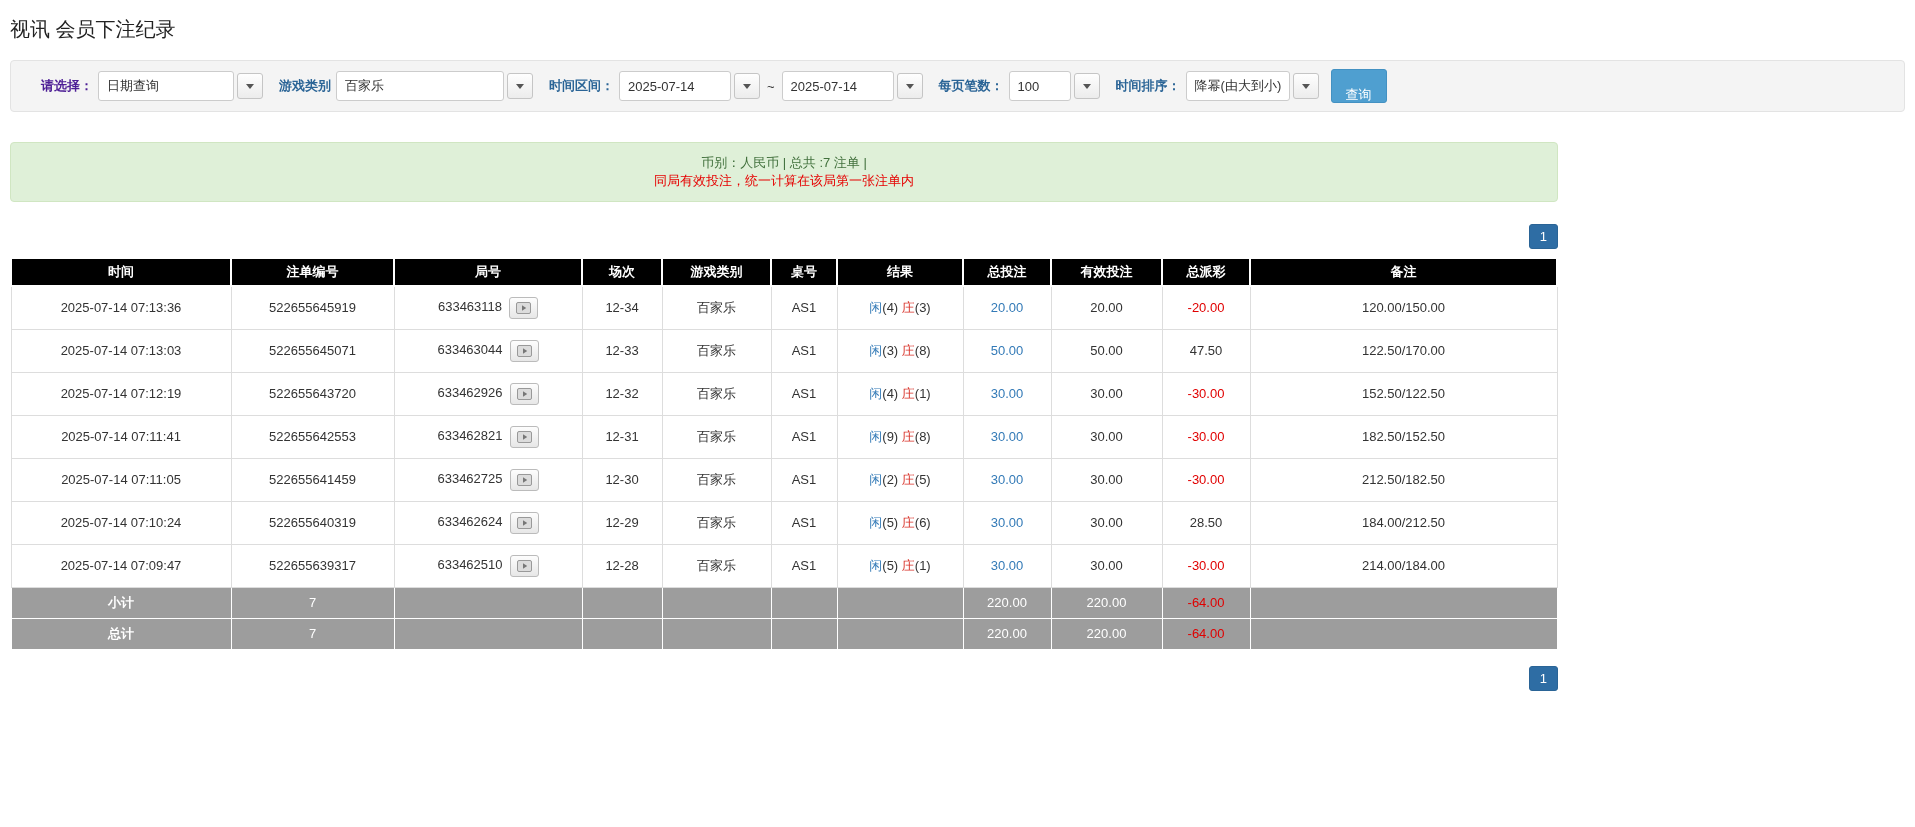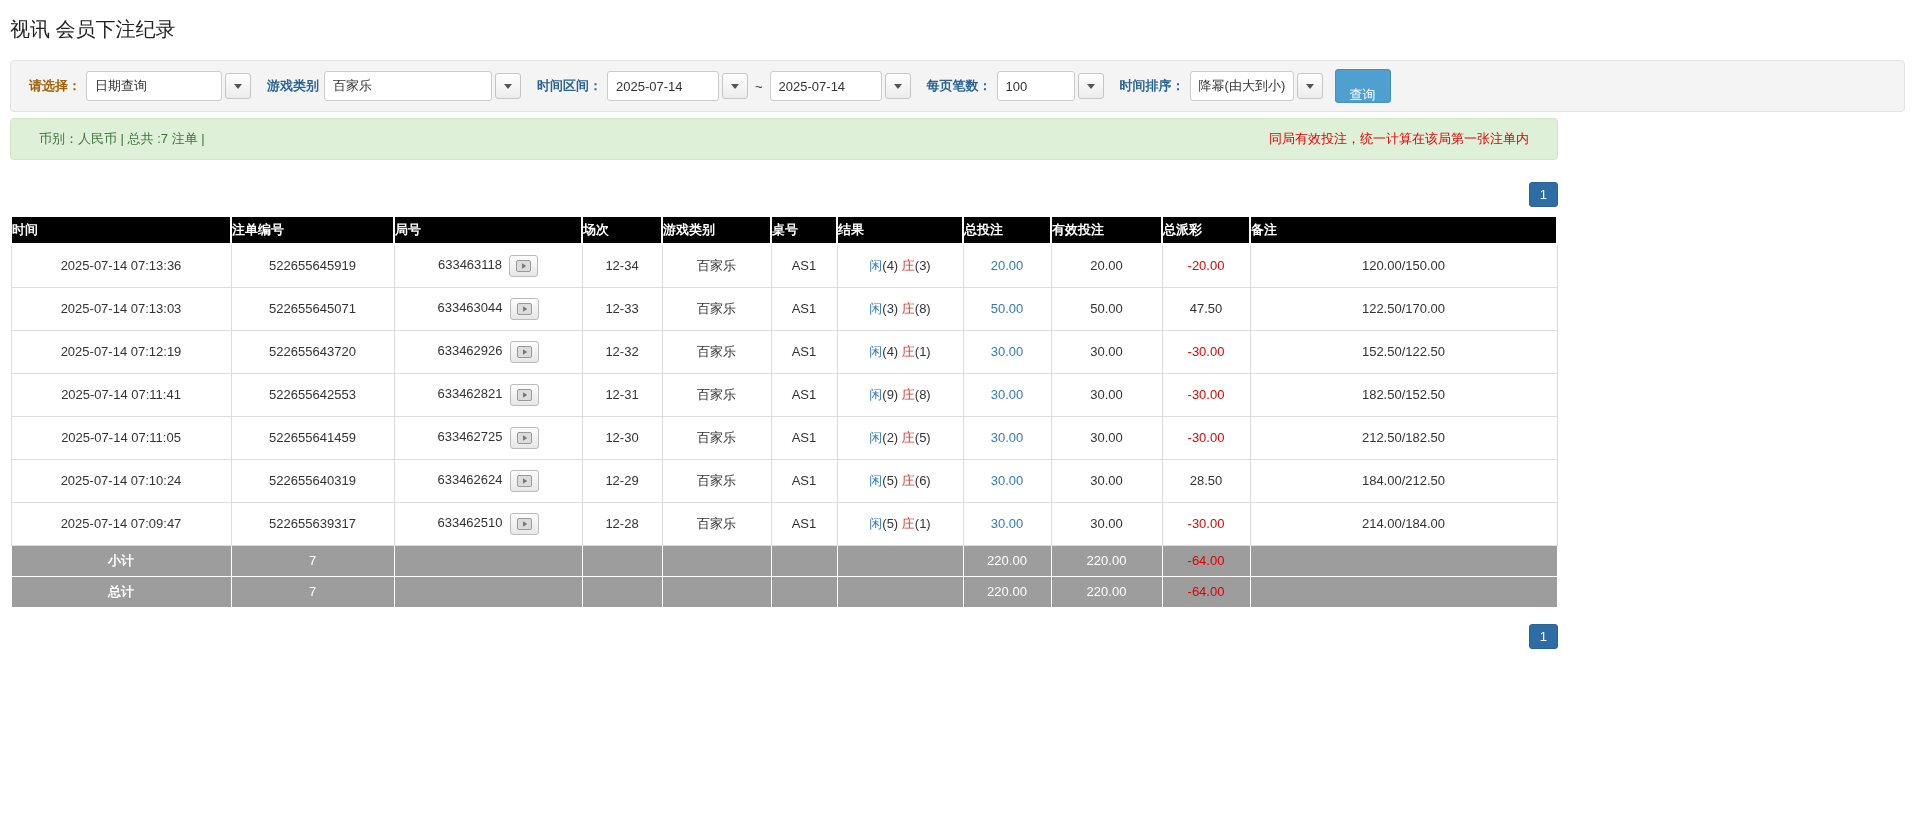--- a/index.html
+++ b/index.html
@@ -10,21 +10,21 @@
   }
   .page { padding: 10px 10px 40px; }
   .page-title { font-size: 20px; font-weight: normal; color: #222; margin: 6px 0 17px; }
 
   
   .filter-bar {
     background: #f4f4f4; border: 1px solid #e3e3e3; border-radius: 4px;
     padding: 8px 10px; display: flex; align-items: center; white-space: nowrap;
   }
   .flabel { font-weight: bold; margin: 0 5px 0 16px; }
-  .flabel.dark { color: #a16207; margin-left: 8px; }
+  .flabel.dark { color: #4c1d95; margin-left: 20px; }
   .flabel.blue { color: #2a6496; }
   .combo { display: inline-flex; align-items: center; }
   .combo input {
     height: 30px; border: 1px solid #ccc; border-radius: 3px;
     padding: 0 8px; font-size: 13px; color: #333; background: #fff; font-family: inherit;
   }
   .combo .combo-btn {
     height: 26px; width: 26px; margin-left: 3px; border: 1px solid #c5c5c5; border-radius: 3px;
     background: linear-gradient(#fefefe, #ececec); cursor: pointer;
     display: inline-flex; align-items: center; justify-content: center;
@@ -33,38 +33,38 @@
   .tilde { margin: 0 7px; color: #333; }
   .search-btn {
     height: 30px; margin-left: 12px; padding: 16px 14px;
     background: #4f9fd0; border: 1px solid #4391c2; border-radius: 3px;
     color: #fff; font-size: 13px; cursor: pointer; font-family: inherit;
   }
 
   
   .content { width: 1548px; }
   .summary-bar {
-    margin-top: 6px; background: #dff0d8; border: 1px solid #d0e6c2; border-radius: 4px;
-    padding: 11px 28px; display: flex; justify-content: space-between; align-items: center;
+    margin-top: 30px; background: #dff0d8; border: 1px solid #d0e6c2; border-radius: 4px;
+    padding: 11px 8px; display: flex; justify-content: space-between; align-items: center; flex-direction: column;
   }
   .summary-left { color: #41703c; }
   .summary-right { color: #e60000; }
 
   .pagination { text-align: right; margin: 22px 0 8px; }
   .pagination.bottom { margin: 16px 0 0; }
   .page-btn {
     background: #2e6da4; border: 1px solid #2a6496; color: #fff;
     padding: 4px 10px; border-radius: 3px; font-size: 13px; cursor: pointer; font-family: inherit;
   }
 
   
   table { width: 1548px; border-collapse: collapse; table-layout: fixed; }
   th {
     background: #000; color: #fff; font-size: 13px; font-weight: bold;
-    height: 28px; border: 2px solid #fff; text-align: left;
+    height: 28px; border: 2px solid #fff; text-align: center;
   }
   td { border: 1px solid #ddd; text-align: center; height: 43px; color: #333; background: #fff; }
   .res-player { color: #337ab7; }
   .res-banker { color: #d9342b; }
   .total-bet-link { color: #337ab7; cursor: pointer; }
   .neg { color: #e00000 !important; }
   .icon-btn {
     margin-left: 7px; width: 29px; height: 22px; border: 1px solid #bbb; border-radius: 3px;
     background: linear-gradient(#fdfdfd, #e7e7e7); cursor: pointer;
     vertical-align: middle; display: inline-flex; align-items: center; justify-content: center;
@@ -106,21 +106,21 @@
     <span class="tilde">~</span>
     <span class="combo">
       <input style="width: 112px;" value="2025-07-14">
       <button class="combo-btn">
           <span class="caret"></span>
         </button>
     </span>
 
     <span class="flabel blue">每页笔数：</span>
     <span class="combo">
-      <input style="width: 78px;" value="100">
+      <input style="width: 62px;" value="100">
       <button class="combo-btn">
           <span class="caret"></span>
         </button>
     </span>
 
     <span class="flabel blue">时间排序：</span>
     <span class="combo">
       <input style="width: 104px;" value="降幂(由大到小)">
       <button class="combo-btn">
           <span class="caret"></span>

